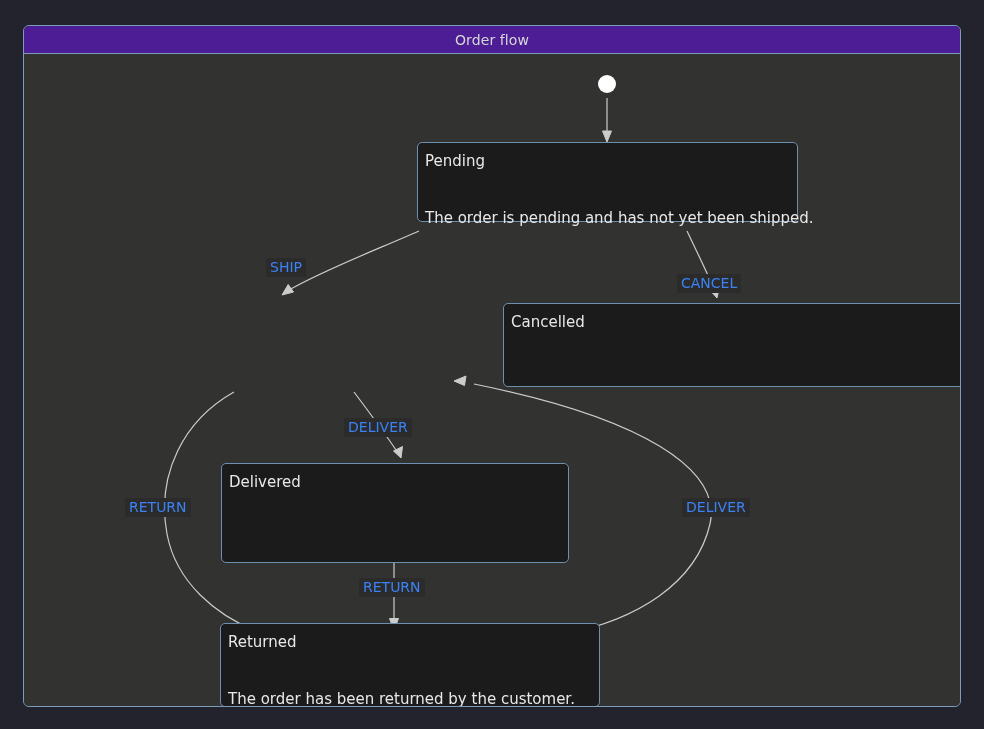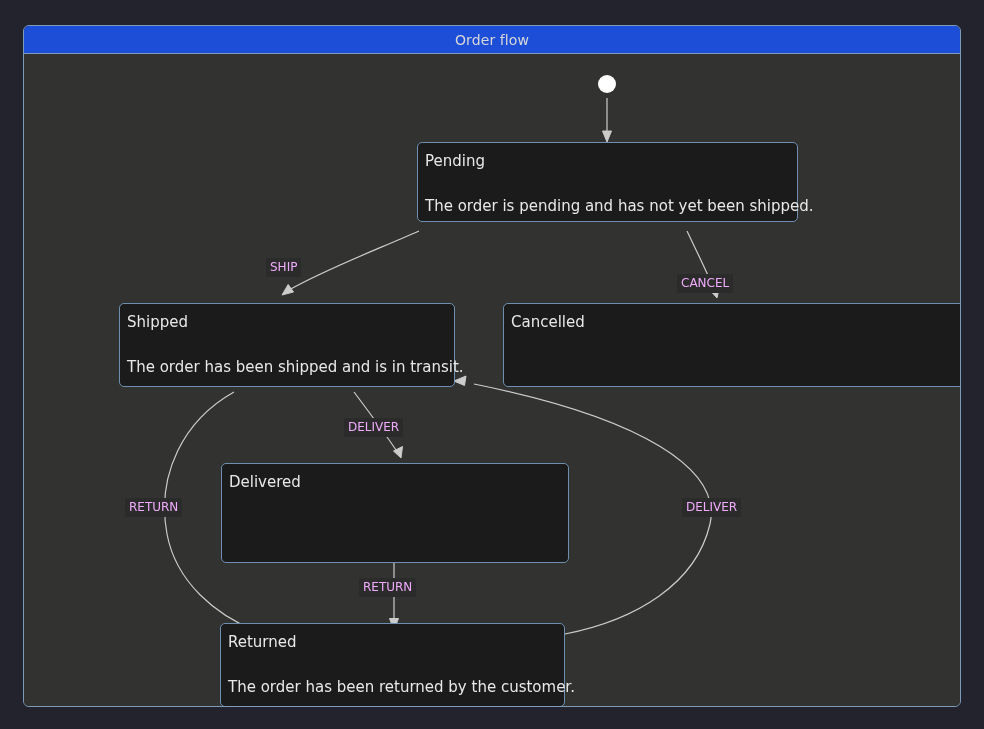--- a/index.html
+++ b/index.html
@@ -27,21 +27,21 @@
     box-sizing: border-box;
     overflow: hidden;
   }
 
   #diagram-title-bar {
     position: absolute;
     left: 0;
     top: 0;
     width: 100%;
     height: 28px;
-    background: #1d4ed8;
+    background: #4c1d95;
     border-bottom: 1px solid #7c9cbc;
     box-sizing: border-box;
     display: flex;
     align-items: center;
     justify-content: center;
   }
   #diagram-title-bar .title-text {
     color: #d7d7d7;
     font-size: 14px;
     letter-spacing: 0.1px;
@@ -99,30 +99,30 @@
   .state-title {
     font-size: 15px;
     color: #e8e8e8;
     line-height: 17px;
     white-space: nowrap;
   }
   .state-desc {
     font-size: 15px;
     color: #e8e8e8;
     line-height: 17px;
-    margin-top: 28px;
+    margin-top: 40px;
     white-space: nowrap;
   }
 
   
   .edge-label {
     position: absolute;
     background: #2b2b2b;
-    color: #f0abfc;
-    font-size: 12px;
+    color: #3b82f6;
+    font-size: 14px;
     line-height: 17px;
     padding: 1px 4px;
     white-space: nowrap;
   }
 </style>
 </head>
 <body>
 
 <div id="diagram-frame">
 
@@ -171,34 +171,30 @@
 
     </svg>
 
     <div class="start-node" style="left:574px; top:21px;"></div>
 
     <div class="state-node" style="left:393px; top:88px; width:381px; height:80px;">
       <div class="state-title">Pending</div>
       <div class="state-desc">The order is pending and has not yet been shipped.</div>
     </div>
 
-    <div class="state-node" style="left:95px; top:249px; width:336px; height:84px;">
-      <div class="state-title">Shipped</div>
-      <div class="state-desc">The order has been shipped and is in transit.</div>
-    </div>
 
     <div class="state-node" style="left:479px; top:249px; width:503px; height:84px;">
       <div class="state-title">Cancelled</div>
     </div>
 
     <div class="state-node" style="left:197px; top:409px; width:348px; height:100px;">
       <div class="state-title">Delivered</div>
     </div>
 
-    <div class="state-node" style="left:196px; top:569px; width:345px; height:84px;">
+    <div class="state-node" style="left:196px; top:569px; width:380px; height:84px;">
       <div class="state-title">Returned</div>
       <div class="state-desc">The order has been returned by the customer.</div>
     </div>
 
     <div class="edge-label" style="left:242px; top:204px;">SHIP</div>
 
     <div class="edge-label" style="left:653px; top:204px;margin-top:16px;">CANCEL</div>
 
     <div class="edge-label" style="left:320px; top:364px;">DELIVER</div>
 

